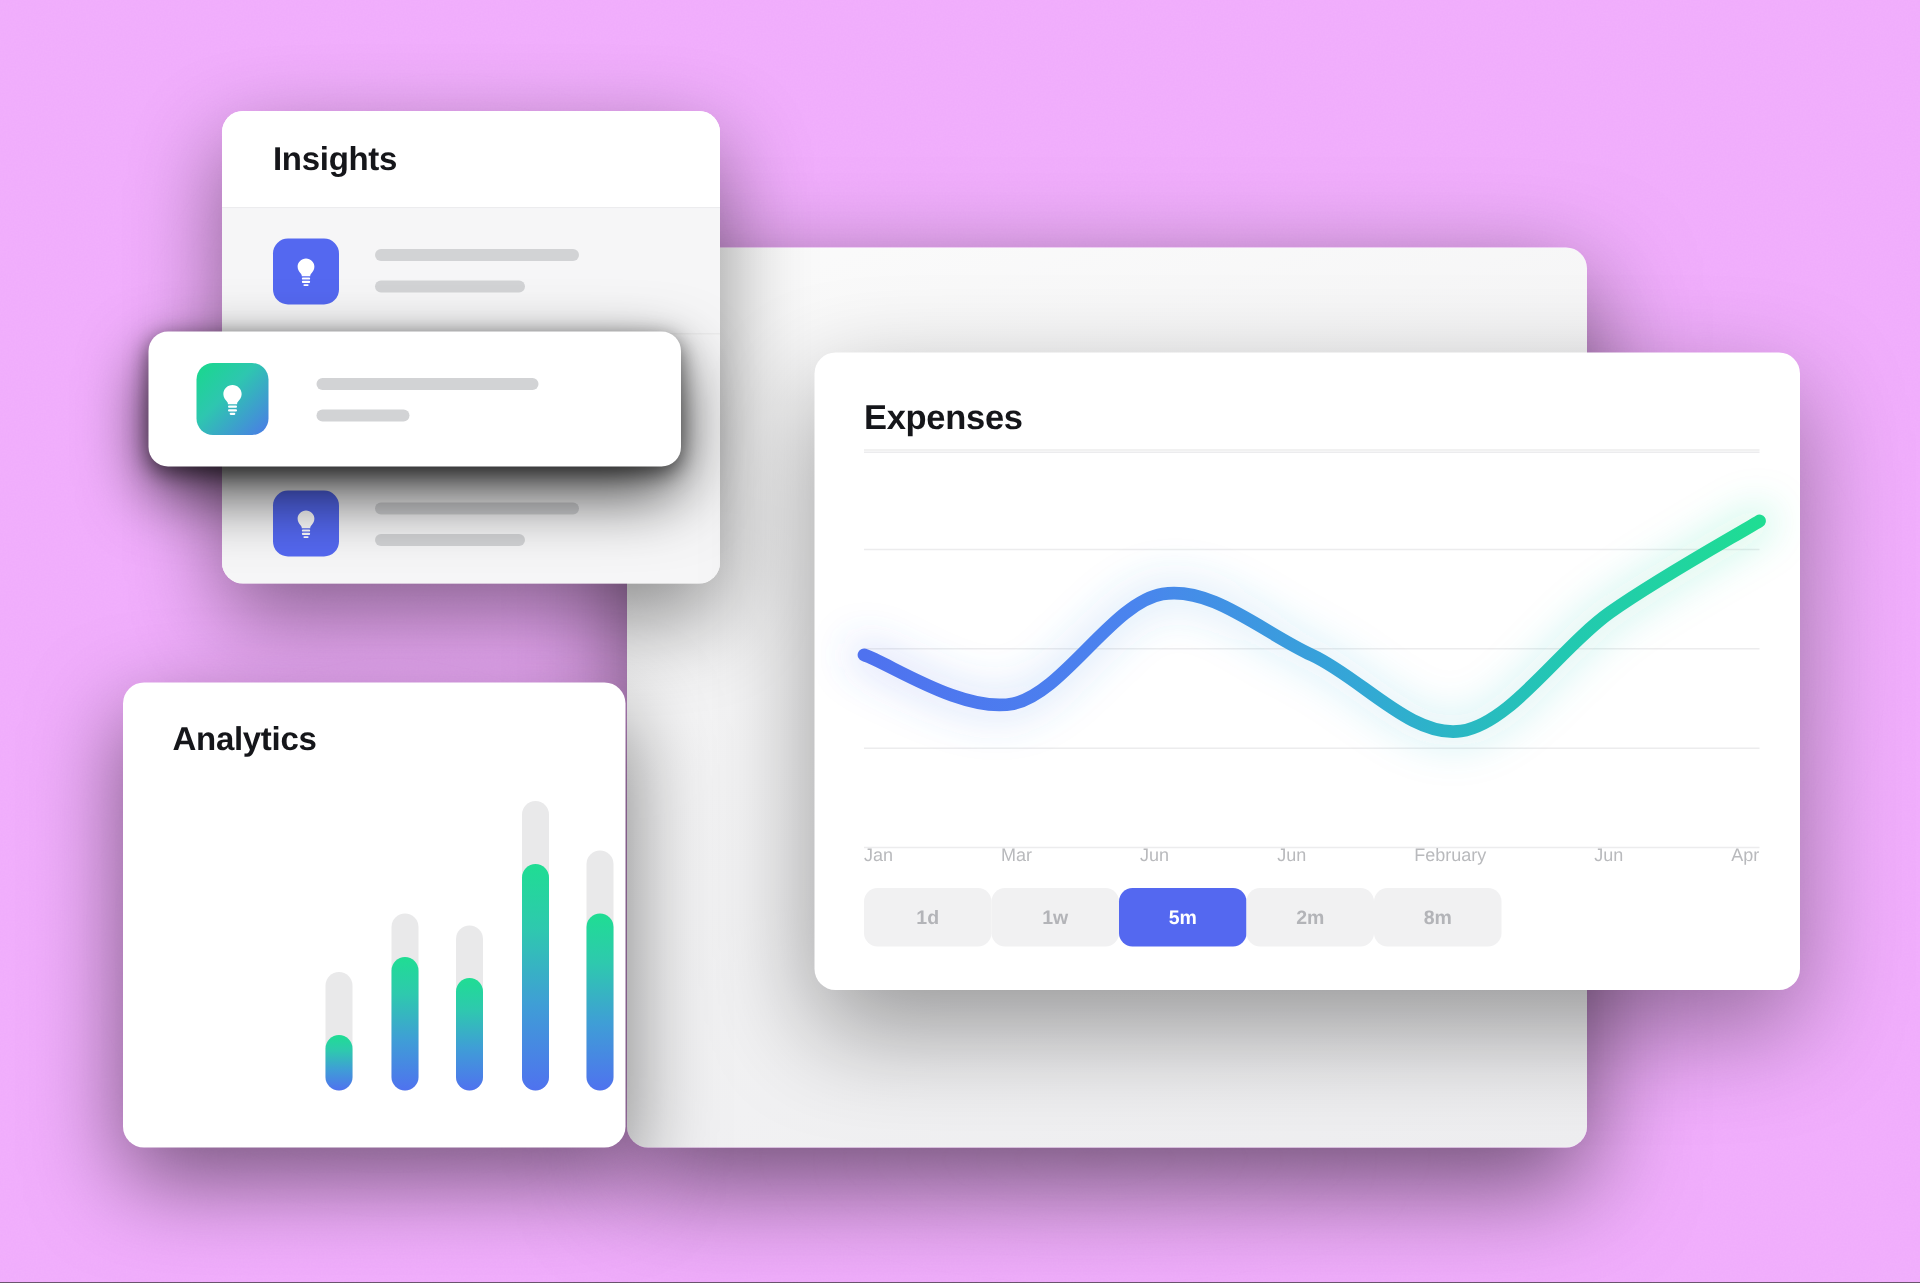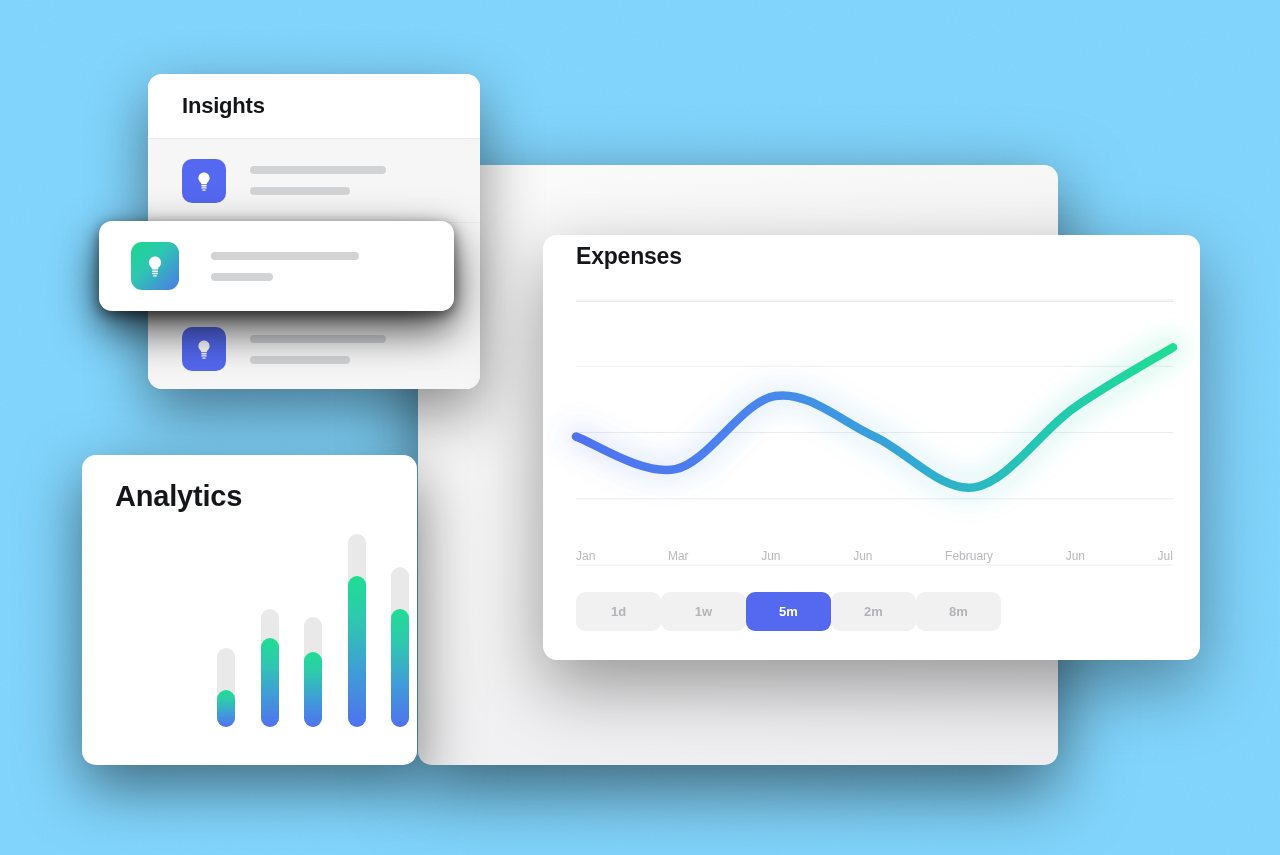--- a/index.html
+++ b/index.html
@@ -2,21 +2,21 @@
 <html><head>
 <meta charset="utf-8">
 <style>
   * { box-sizing: border-box; margin: 0; padding: 0; }
   html, body {
     width: 1280px; height: 855px;
     background: #000;
     font-family: "Liberation Sans", sans-serif;
     overflow: hidden;
   }
-  #stage { position: relative; width: 1280px; height: 855px; background: #7dd3fc; }
+  #stage { position: relative; width: 1280px; height: 855px; background: #f0abfc; }
 
   
   .glow {
     position: absolute;
     border-radius: 50%;
     pointer-events: none;
     filter: blur(26px);
   }
   .glow-a { left: 40px;  top: 10px;   width: 520px; height: 420px;
             background: radial-gradient(closest-side, rgba(255,255,255,.11), rgba(255,255,255,0) 72%); }
@@ -92,21 +92,21 @@
   #insights-active-row .sk.w-short { width: 62px; }
   #insights-active-row .ins-lines  { margin-left: 32px; }
 
   
   #analytics-card {
     left: 82px; top: 455px; width: 335px; height: 310px;
     box-shadow: 0 22px 60px rgba(0,0,0,.5);
     overflow: hidden;
   }
   #analytics-card .ttl {
-    font-size: 29px; font-weight: 600; color: #15161a;
+    font-size: 22px; font-weight: 600; color: #15161a;
     letter-spacing: -.2px; margin: 25px 0 0 33px;
   }
   #bars {
     position: absolute; left: 0; top: 0; width: 335px; height: 310px;
   }
   .bar-group { position: absolute; bottom: 38px; width: 18px; }
   .bar-track {
     position: absolute; bottom: 0; width: 18px; border-radius: 9px;
     background: #e9e9ea;
   }
@@ -116,26 +116,26 @@
   }
 
   
   #expenses-card {
     left: 543px; top: 235px; width: 657px; height: 425px;
     box-shadow: 0 26px 70px rgba(0,0,0,.38);
     overflow: hidden;
   }
   #expenses-card .ttl {
     font-size: 23px; font-weight: 600; color: #15161a;
-    letter-spacing: -.2px; margin: 8px 0 0 33px;
+    letter-spacing: -.2px; margin: 30px 0 0 33px;
   }
   #exp-divider { position: absolute; left: 33px; top: 66px; width: 597px; height: 1px; background: #ececee; }
   #plot { position: absolute; left: 0; top: 0; width: 657px; height: 425px; }
   .xlabels {
-    position: absolute; left: 33px; top: 314px; width: 597px;
+    position: absolute; left: 33px; top: 328px; width: 597px;
     display: flex; justify-content: space-between;
   }
   .xlabels span { font-size: 12px; color: #b9babd; }
   #ranges {
     position: absolute; left: 33px; top: 357px; width: 597px;
     display: flex; justify-content: flex-start;
   }
   .range-btn {
     width: 85px; height: 39px; border-radius: 9px;
     background: #f1f1f2; border: none;
@@ -292,21 +292,21 @@
       <path id="linePath" fill="none" stroke="url(#lineGrad)" stroke-width="8.5" stroke-linecap="round" stroke-linejoin="round" d="M 33 201.62 C 49.58333333333333 207.03333333333333, 99.33333333333334 240.86666666666667, 132.5 234.1 C 165.66666666666666 227.33333333333331, 198.83333333333334 166.4333333333333, 232 161.01999999999998 C 265.1666666666667 155.60666666666665, 298.3333333333333 186.395, 331.5 201.62 C 364.6666666666667 216.845, 397.8333333333333 257.1066666666667, 431 252.37 C 464.1666666666667 247.63333333333333, 497.3333333333333 196.545, 530.5 173.2 C 563.6666666666666 149.855, 613.4166666666666 122.44999999999999, 630 112.29999999999998"></path>
     </svg>
 
     <div class="xlabels" id="xlabels">
         <span>Jan</span>
         <span>Mar</span>
         <span>Jun</span>
         <span>Jun</span>
         <span>February</span>
         <span>Jun</span>
-        <span>Jul</span>
+        <span>Apr</span>
       </div>
     <div id="ranges">
         <button class="range-btn">1d</button>
         <button class="range-btn">1w</button>
         <button class="range-btn active">5m</button>
         <button class="range-btn">2m</button>
         <button class="range-btn">8m</button>
       </div>
   </div>
 

